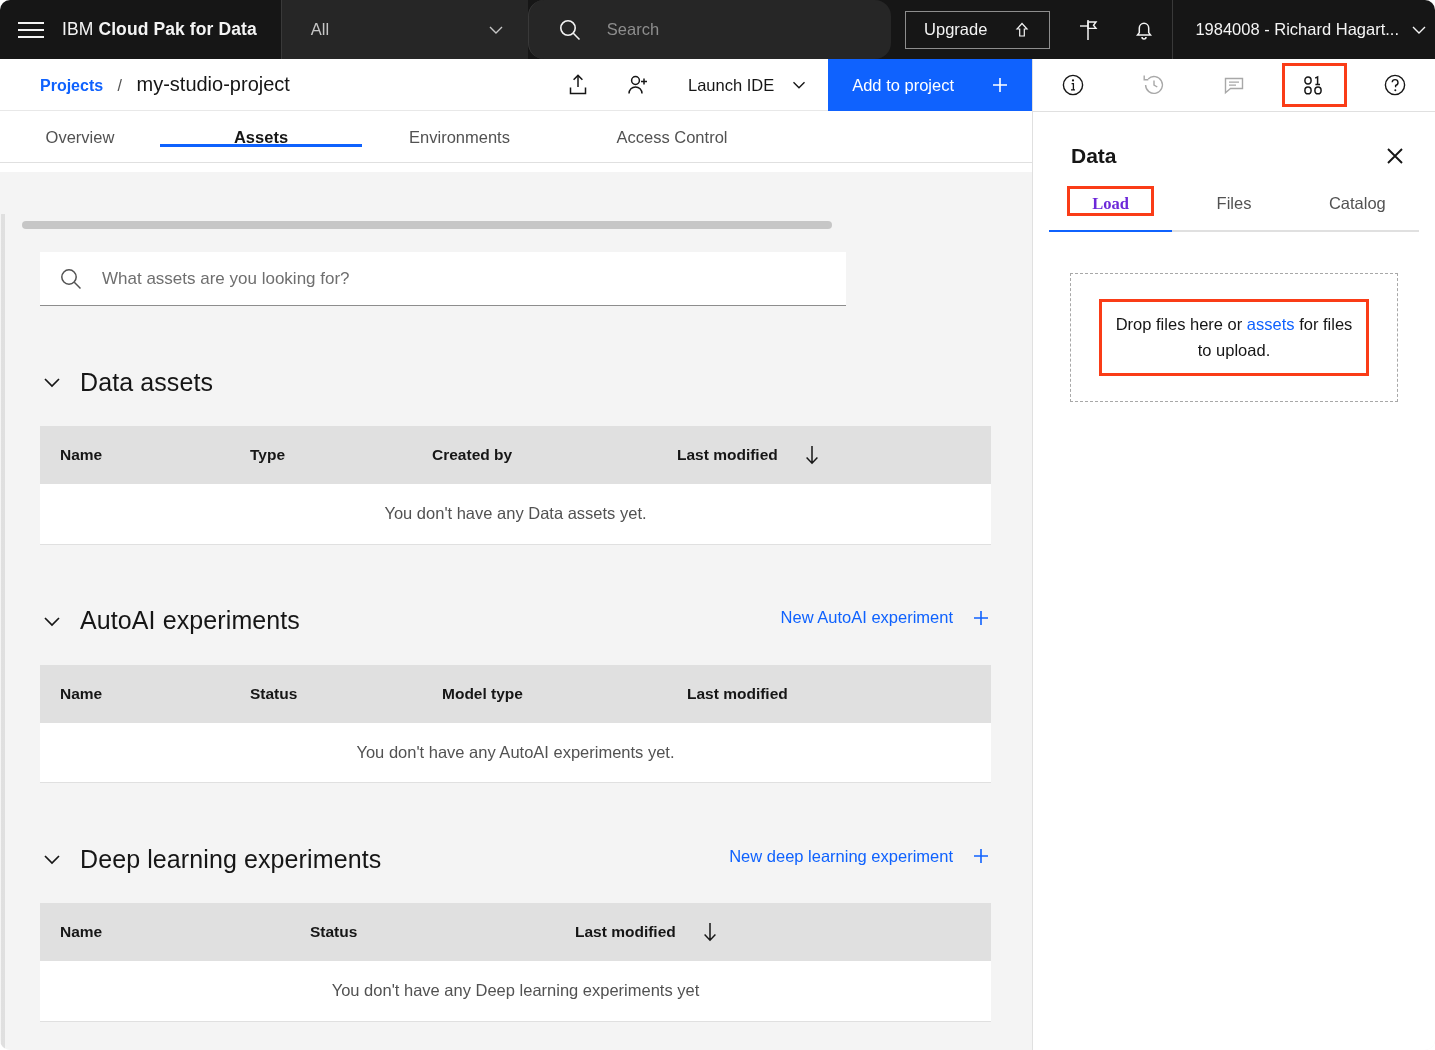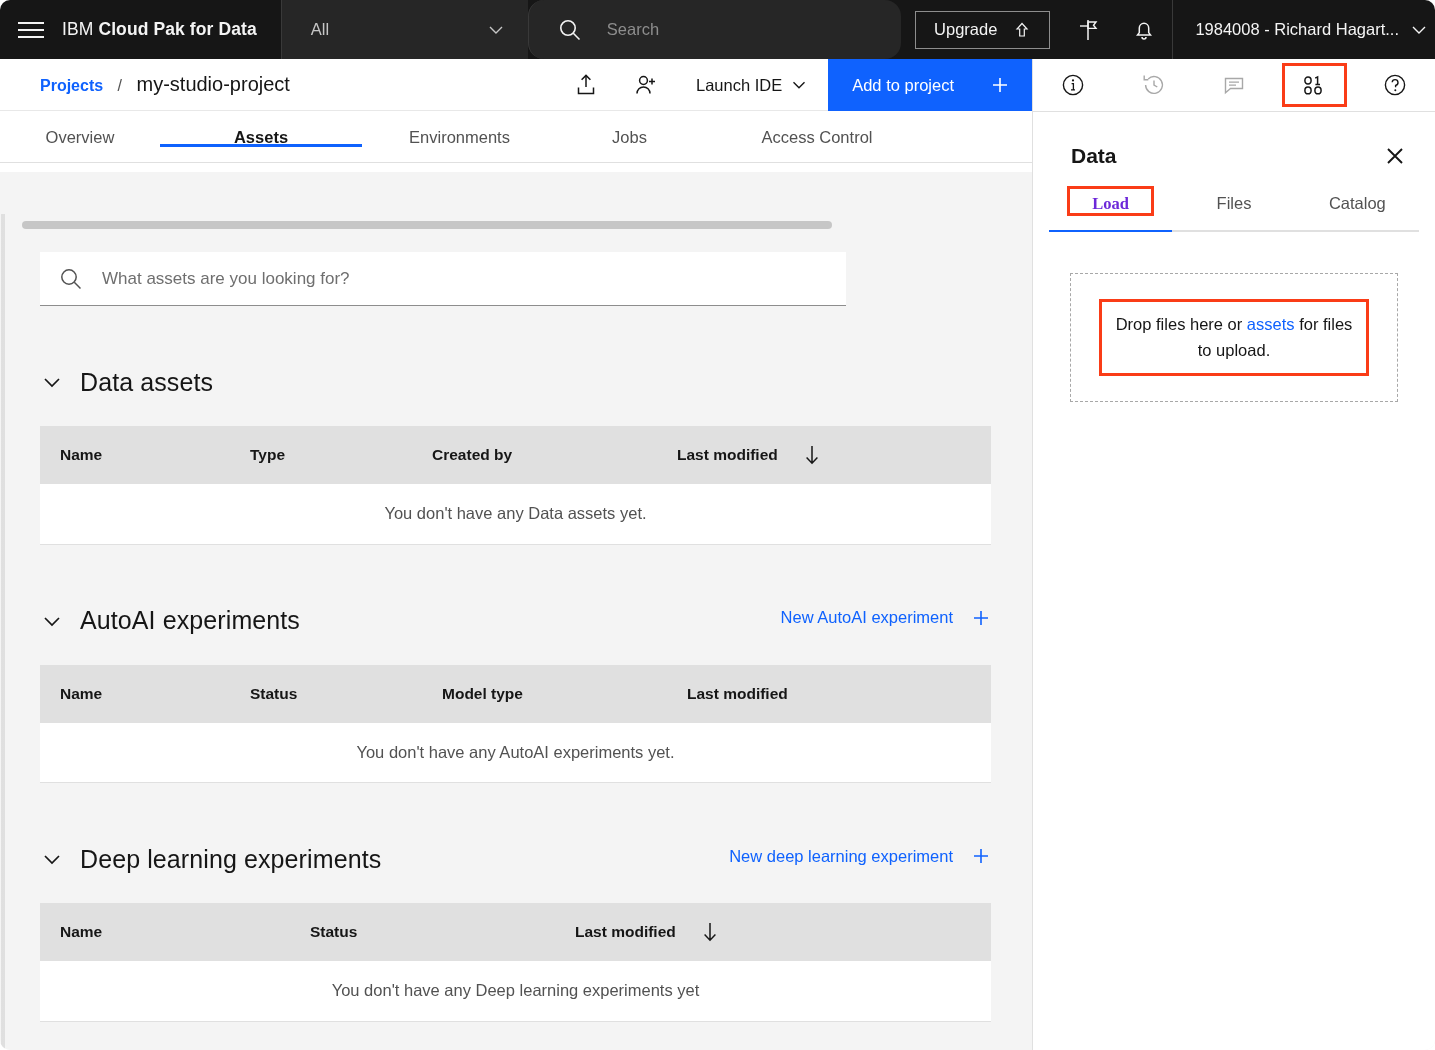--- a/index.html
+++ b/index.html
@@ -54,21 +54,21 @@
     flex: 1; background: #262626;
     display: flex; align-items: center;
     padding-left: 28px; gap: 24px;
     border-left: 1px solid #393939;
     cursor: text;
     border-radius: 16px;
   }
   .searchwrap .ph { color: #8d8d8d; font-size: 16.5px; }
 
   .upgrade {
-    display: flex; align-items: center; gap: 16px;
+    display: flex; align-items: center; gap: 26px;
     border: 1px solid #8d8d8d;
     color: #f4f4f4; font-size: 16.5px;
     padding: 0 18px; height: 38px; align-self: center;
     margin-left: 14px; margin-right: 10px;
     cursor: pointer; background: transparent;
     font-family: "Liberation Sans", sans-serif;
   }
   .ticon {
     width: 56px; display: flex; align-items: center; justify-content: center;
     cursor: pointer;
@@ -99,21 +99,21 @@
   .crumb .cur { color: #161616; font-size: 20px; }
   .crumbactions {
     position: absolute; right: 0; top: 0; height: 52px;
     display: flex; align-items: stretch;
   }
   .cact {
     display: flex; align-items: center; justify-content: center;
     width: 60px; cursor: pointer;
   }
   .launchide {
-    display: flex; align-items: center; gap: 8px;
+    display: flex; align-items: center; gap: 16px;
     padding: 0 20px; color: #161616; font-size: 16.5px; cursor: pointer;
   }
   .addproj {
     background: #0f62fe; color: #fff; font-size: 16.5px;
     display: flex; align-items: center; gap: 36px;
     padding: 0 22px 0 24px; cursor: pointer; border: none;
     font-family: "Liberation Sans", sans-serif;
   }
 
   .tabbar {
@@ -375,23 +375,20 @@
 
     <div class="tabbar">
       <div class="tab" style="width:160px">
           <span>Overview</span>
         </div>
       <div class="tab sel" style="width:202px">
           <span>Assets</span>
         </div>
       <div class="tab" style="width:195px">
           <span>Environments</span>
-        </div>
-      <div class="tab" style="width:145px">
-          <span>Jobs</span>
         </div>
       <div class="tab" style="width:230px">
           <span>Access Control</span>
         </div>
     </div>
 
     <div class="contentarea">
 
       <div class="assetsearch">
         <span class="icn">

